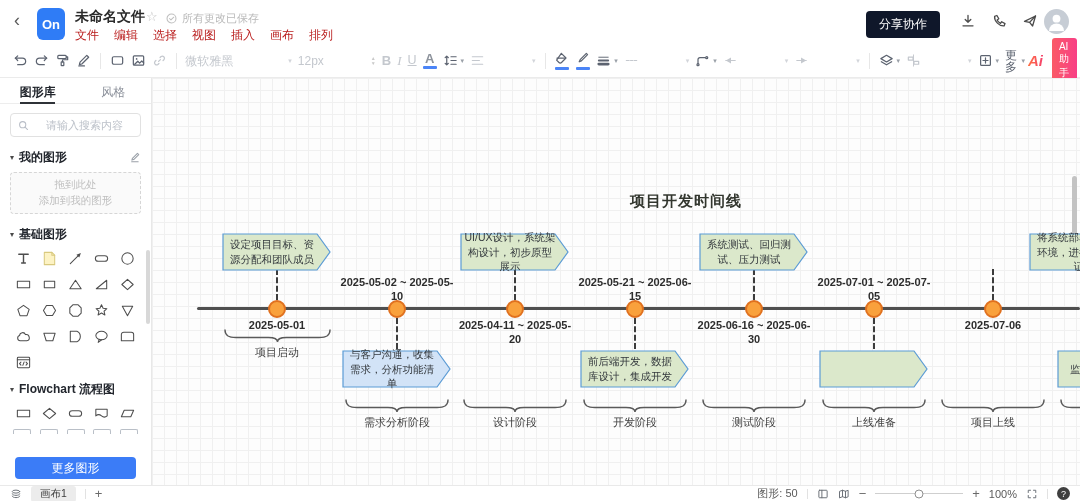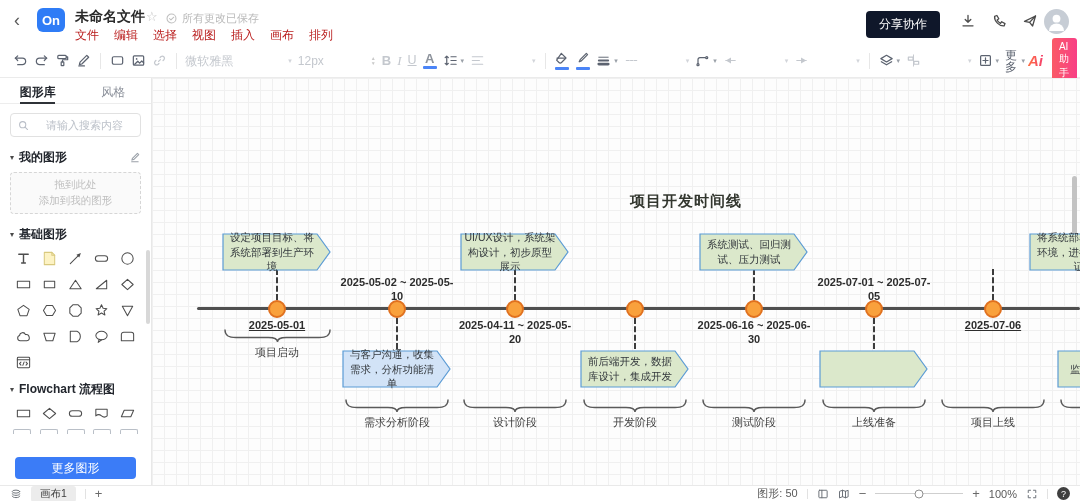--- a/index.html
+++ b/index.html
@@ -2,21 +2,21 @@
 <html><head>
 <meta charset="utf-8">
 <style>
   html,body{margin:0;padding:0;overflow:hidden;}
   body{width:1080px;height:501px;position:relative;background:#fff;
        font-family:"Liberation Sans","DejaVu Sans",sans-serif;color:#333;}
   .ico{display:inline-flex;align-items:center;justify-content:center;}
   
   .header{position:absolute;top:0;left:0;right:0;height:44px;background:#fff;}
   .back{position:absolute;left:14px;top:11px;font-size:18px;color:#5a5a5a;line-height:18px;}
-  .logo{position:absolute;left:37px;top:8px;width:28px;height:24px;background:#2f7cf6;border-radius:6px;
+  .logo{position:absolute;left:37px;top:8px;width:28px;height:32px;background:#2f7cf6;border-radius:6px;
         color:#fff;font-weight:bold;font-size:13px;display:flex;align-items:center;justify-content:center;}
   .doc-title{position:absolute;left:75px;top:8px;font-size:14px;font-weight:bold;color:#2b2b2b;}
   .star{position:absolute;left:146px;top:9px;color:#c3c3c3;font-size:13px;}
   .saved{position:absolute;left:165px;top:11px;color:#b9b9b9;font-size:11px;display:flex;gap:4px;align-items:center;}
   .saved .ico{color:#bfbfbf;}
   .menu{position:absolute;left:75px;top:27px;display:flex;gap:15px;font-size:12px;color:#b91c1c;}
   .menu span{cursor:default;}
   .share-btn{position:absolute;right:140px;top:11px;background:#0f172a;color:#fff;font-size:12px;
              padding:5px 13px;border-radius:4px;}
   .header-icons{position:absolute;right:42px;top:13px;display:flex;gap:15px;color:#4b4b4b;}
@@ -76,21 +76,21 @@
   .axis{position:absolute;left:45px;right:0;top:229px;height:3px;background:#4f4f4f;border-radius:2px;}
   .ms-circle{position:absolute;width:18px;height:18px;border-radius:50%;background:#f9a13c;
              border:2px solid #e0711f;box-sizing:border-box;top:222px;z-index:3;}
   .dash{position:absolute;width:0;border-left:2px dashed #3c3c3c;z-index:1;}
   .flag{position:absolute;width:110px;height:38px;z-index:2;}
   .flag svg{position:absolute;left:0;top:0;}
   .ft{position:absolute;left:4px;top:0;bottom:0;width:92px;display:flex;align-items:center;justify-content:center;
       text-align:center;font-size:10.5px;color:#33383d;line-height:1.4;}
   .flag.partial .ft{justify-content:flex-start;text-align:left;padding-left:9px;}
   .date{position:absolute;width:116px;text-align:center;font-size:11px;font-weight:bold;color:#2d2d2d;line-height:1.3;z-index:4;}
-  .date.narrow{width:66px;text-decoration:underline;}
+  .date.narrow{width:66px;}
   .brace{position:absolute;z-index:1;}
   .brace-label{position:absolute;font-size:11px;color:#3d3d3d;text-align:center;width:110px;}
   .vscroll-canvas{position:absolute;right:3px;top:98px;width:5px;height:76px;background:#c3c3c3;border-radius:3px;}
   
   .statusbar{position:absolute;left:0;bottom:0;width:1080px;height:16px;border-top:1px solid #e9e9e9;background:#fff;
              display:flex;align-items:center;font-size:11px;color:#5a5a5a;padding:0 10px;box-sizing:border-box;gap:9px;}
   .statusbar .ico{color:#6a6f76;}
   .canvas-tab{background:#ececec;border-radius:3px;padding:1px 9px;font-size:10.5px;color:#3c3c3c;}
   .sb-div{width:1px;height:10px;background:#e2e2e2;}
   .sb-right{margin-left:auto;display:flex;align-items:center;gap:9px;}
@@ -588,21 +588,21 @@
 <div class="canvas" id="canvas">
   <div class="tl-title">项目开发时间线</div>
   <div class="axis"></div>
   <div class="vscroll-canvas"></div>
 <div class="ms-circle" style="left: 116px;"></div>
     <div class="dash" style="left: 124px; top: 191px; height: 31px;"></div>
     <div class="flag" style="left: 70px; top: 155px;">
       <svg viewBox="0 0 110 38" width="110" height="38">
         <polygon points="1,1 95,1 108,19 95,37 1,37" fill="#dbe8cb" stroke="#5b9bd5" stroke-width="1.2"></polygon>
       </svg>
-      <div class="ft">设定项目目标、将系统部署到生产环境</div>
+      <div class="ft">设定项目目标、资源分配和团队成员</div>
     </div>
     <div class="date narrow" style="left: 92px; top: 240px;">2025-05-01</div>
     <div class="brace" style="left: 71.5px; top: 250px;"><svg width="107" height="16" viewBox="0 0 107 16" fill="none">
         <path d="M1 2 C1 8 5 9.5 12 9.5 H44.5 C51.5 9.5 53.5 11 53.5 14 C53.5 11 55.5 9.5 62.5 9.5 H95 C102 9.5 106 8 106 2" stroke="#5a5a5a" stroke-width="1.4" fill="none" stroke-linecap="round"></path>
       </svg></div>
     <div class="brace-label" style="left: 70px; top: 267px;">项目启动</div>
     <div class="ms-circle" style="left: 236px;"></div>
     <div class="dash" style="left: 244px; top: 240px; height: 31px;"></div>
     <div class="flag" style="left: 190px; top: 272px;">
       <svg viewBox="0 0 110 38" width="110" height="38">
@@ -629,20 +629,21 @@
       </svg></div>
     <div class="brace-label" style="left: 308px; top: 337px;">设计阶段</div>
     <div class="ms-circle" style="left: 474px;"></div>
     <div class="dash" style="left: 482px; top: 240px; height: 31px;"></div>
     <div class="flag" style="left: 428px; top: 272px;">
       <svg viewBox="0 0 110 38" width="110" height="38">
         <polygon points="1,1 95,1 108,19 95,37 1,37" fill="#dbe8cb" stroke="#5b9bd5" stroke-width="1.2"></polygon>
       </svg>
       <div class="ft">前后端开发，数据库设计，集成开发</div>
     </div>
+    <div class="date" style="left: 425px; top: 197px;">2025-05-21 ~ 2025-06-15</div>
     <div class="brace" style="left: 431px; top: 320px;"><svg width="104" height="16" viewBox="0 0 104 16" fill="none">
         <path d="M1 2 C1 8 5 9.5 12 9.5 H43 C50 9.5 52 11 52 14 C52 11 54 9.5 61 9.5 H92 C99 9.5 103 8 103 2" stroke="#5a5a5a" stroke-width="1.4" fill="none" stroke-linecap="round"></path>
       </svg></div>
     <div class="brace-label" style="left: 428px; top: 337px;">开发阶段</div>
     <div class="ms-circle" style="left: 593px;"></div>
     <div class="dash" style="left: 601px; top: 191px; height: 31px;"></div>
     <div class="flag" style="left: 547px; top: 155px;">
       <svg viewBox="0 0 110 38" width="110" height="38">
         <polygon points="1,1 95,1 108,19 95,37 1,37" fill="#dbe8cb" stroke="#5b9bd5" stroke-width="1.2"></polygon>
       </svg>

